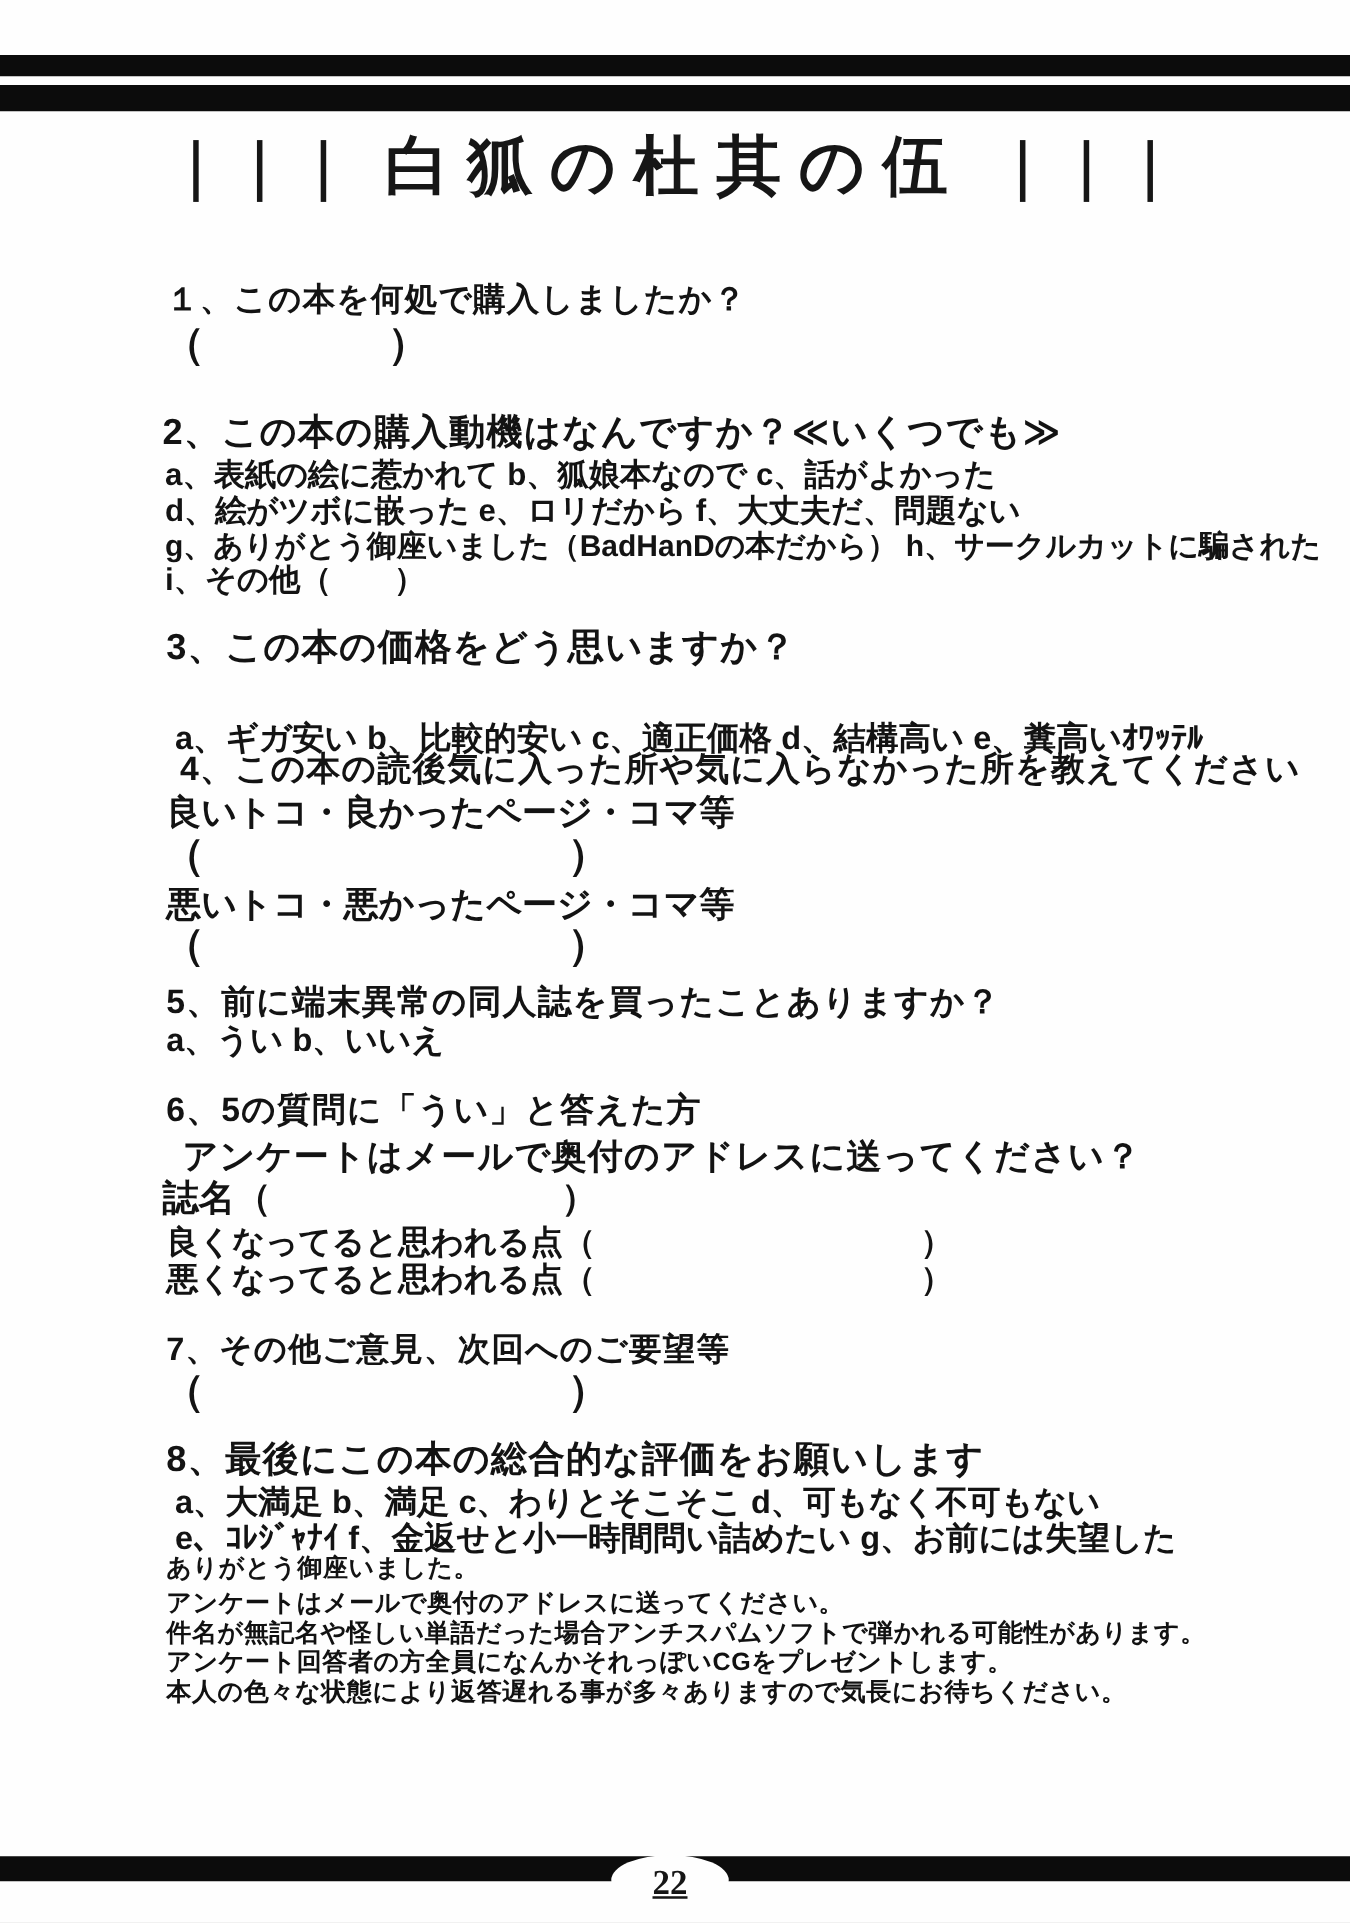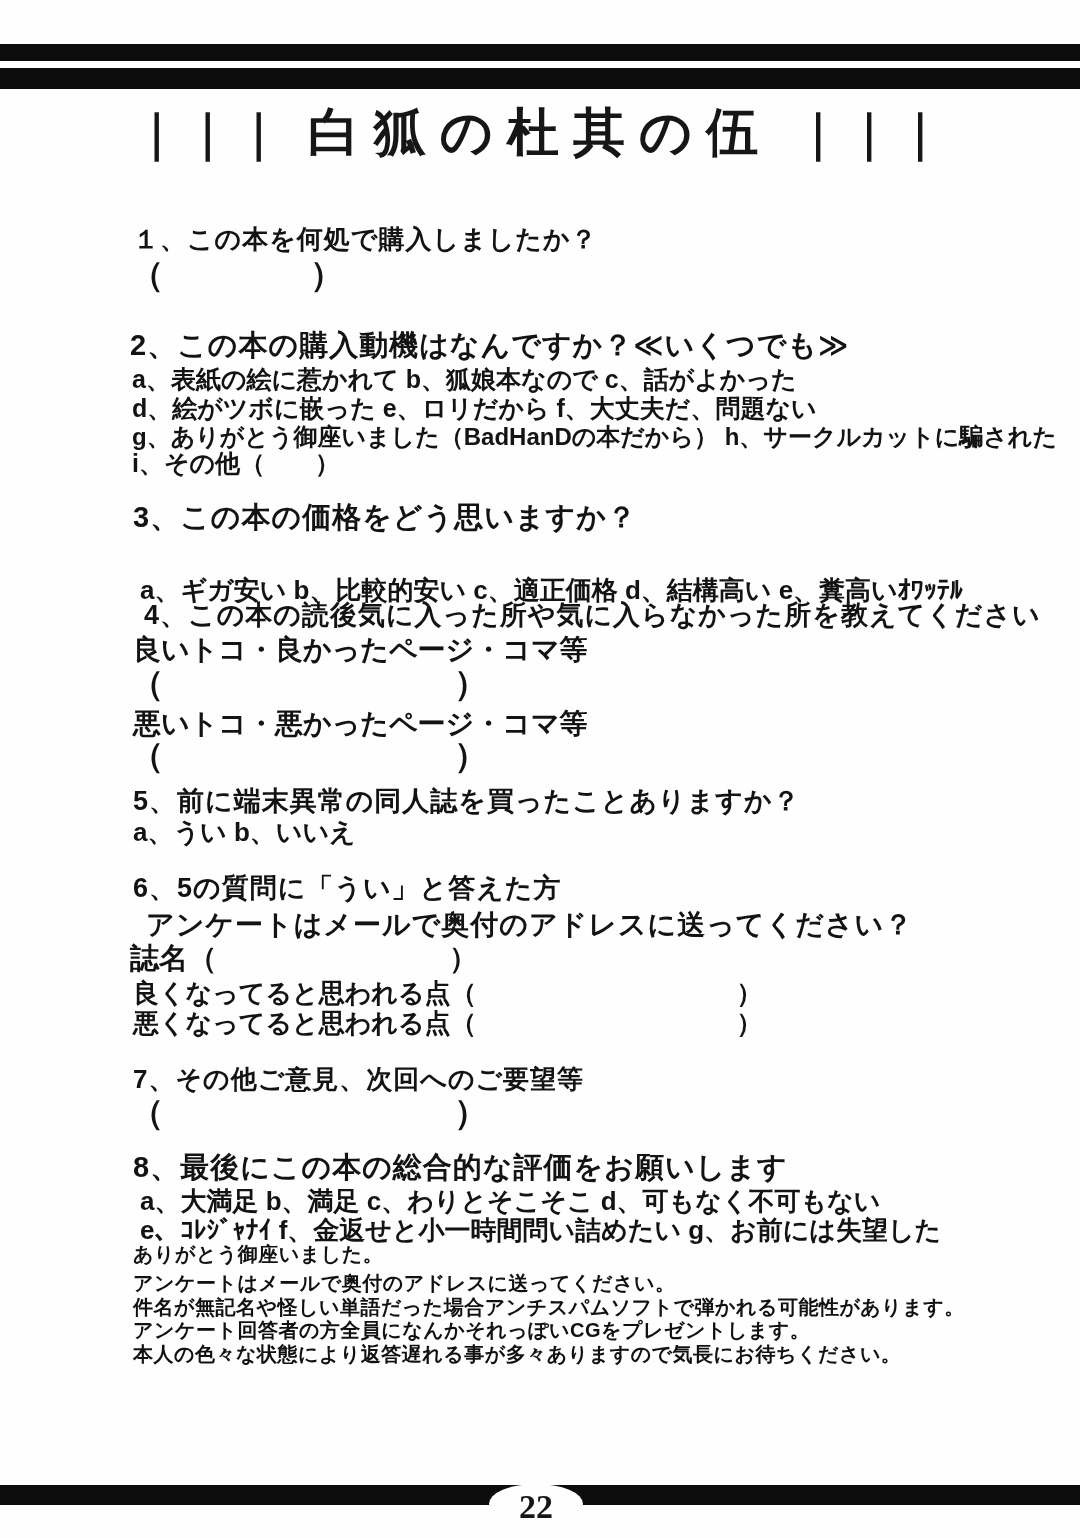--- a/index.html
+++ b/index.html
@@ -33,21 +33,21 @@
   .smallnote{font-size:20px;letter-spacing:0.5px;}
   .notes{position:absolute;left:133px;top:1272px;font-size:20px;font-weight:bold;line-height:23.5px;letter-spacing:0.5px;}
   .bottombar{position:absolute;left:0;top:1485px;width:100%;height:20px;background:#0c0c0c;}
   .page-num-notch{
     position:absolute;left:489px;top:1484px;width:94px;height:40px;
     background:#fefefe;border-radius:50%;
     display:flex;justify-content:center;align-items:center;
   }
   .page-num{
     font-family:"Liberation Serif","DejaVu Serif",serif;
-    font-weight:bold;font-size:34px;color:#161616;margin-top:6px;
+    font-weight:bold;font-size:28px;color:#161616;margin-top:6px;text-decoration:underline;
   }
 </style>
 </head>
 <body>
 
 <div class="page">
 
   <div class="topbar bar1"></div>
   <div class="topbar bar2"></div>
 

